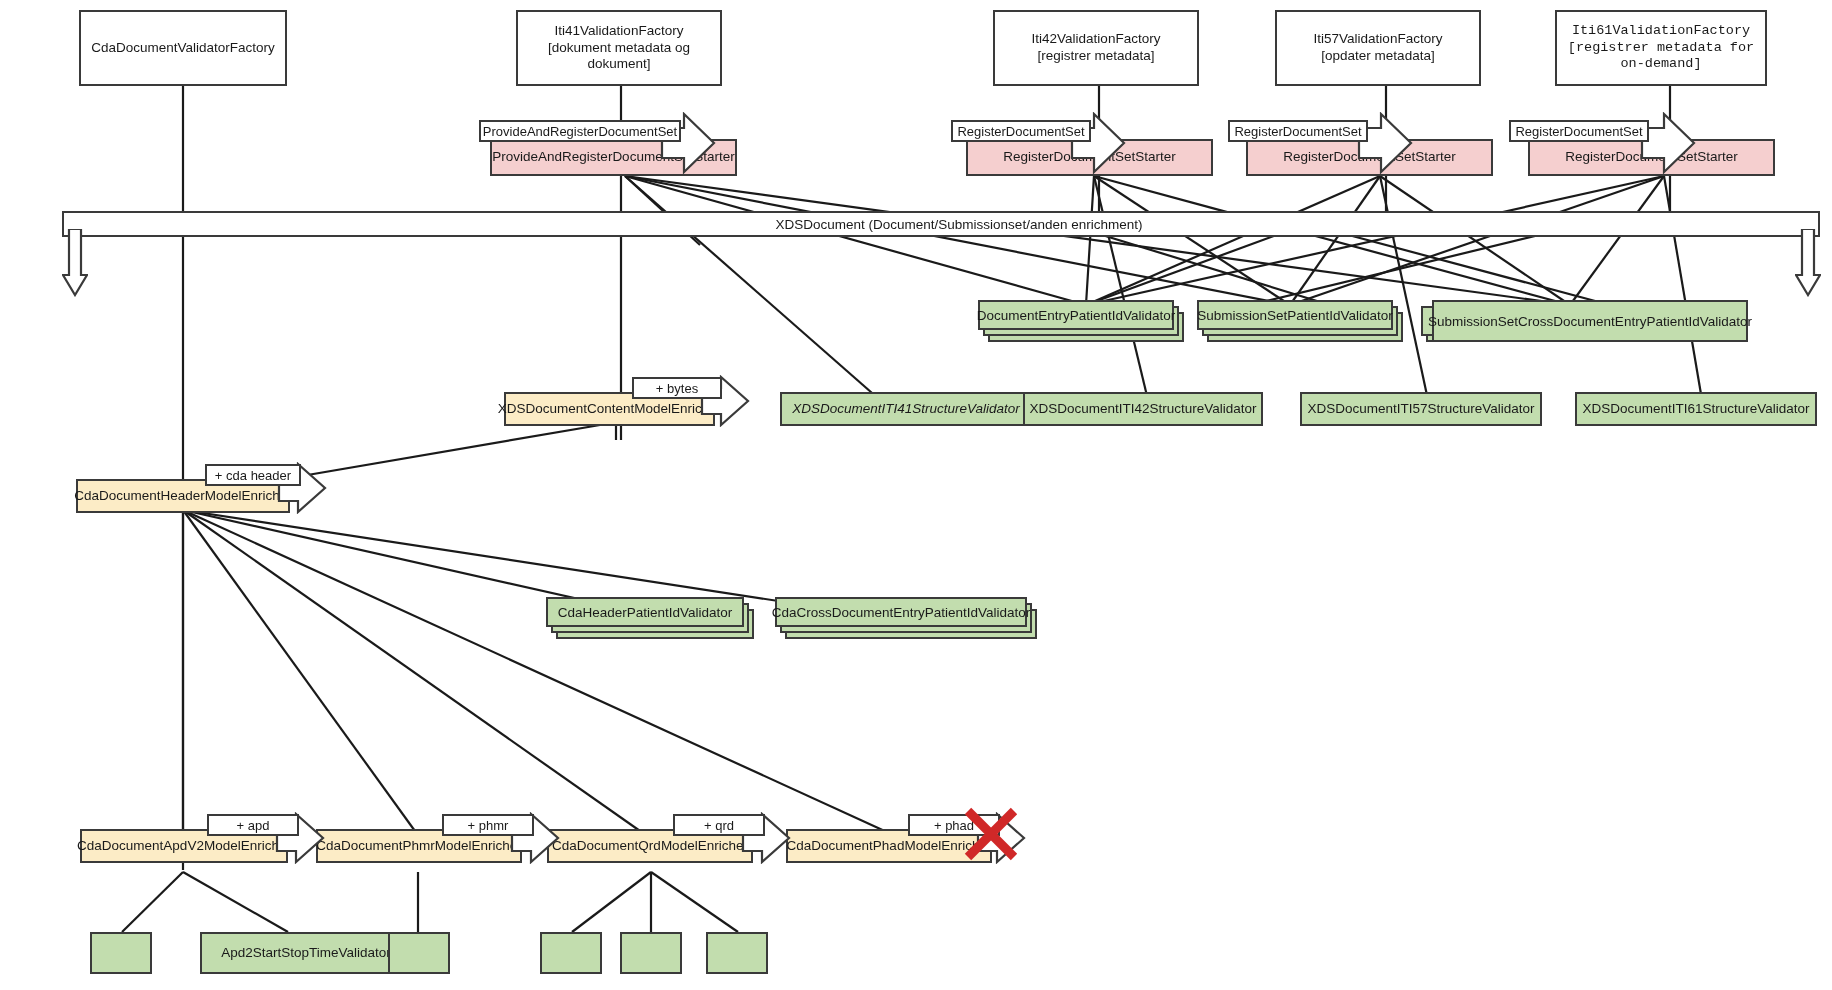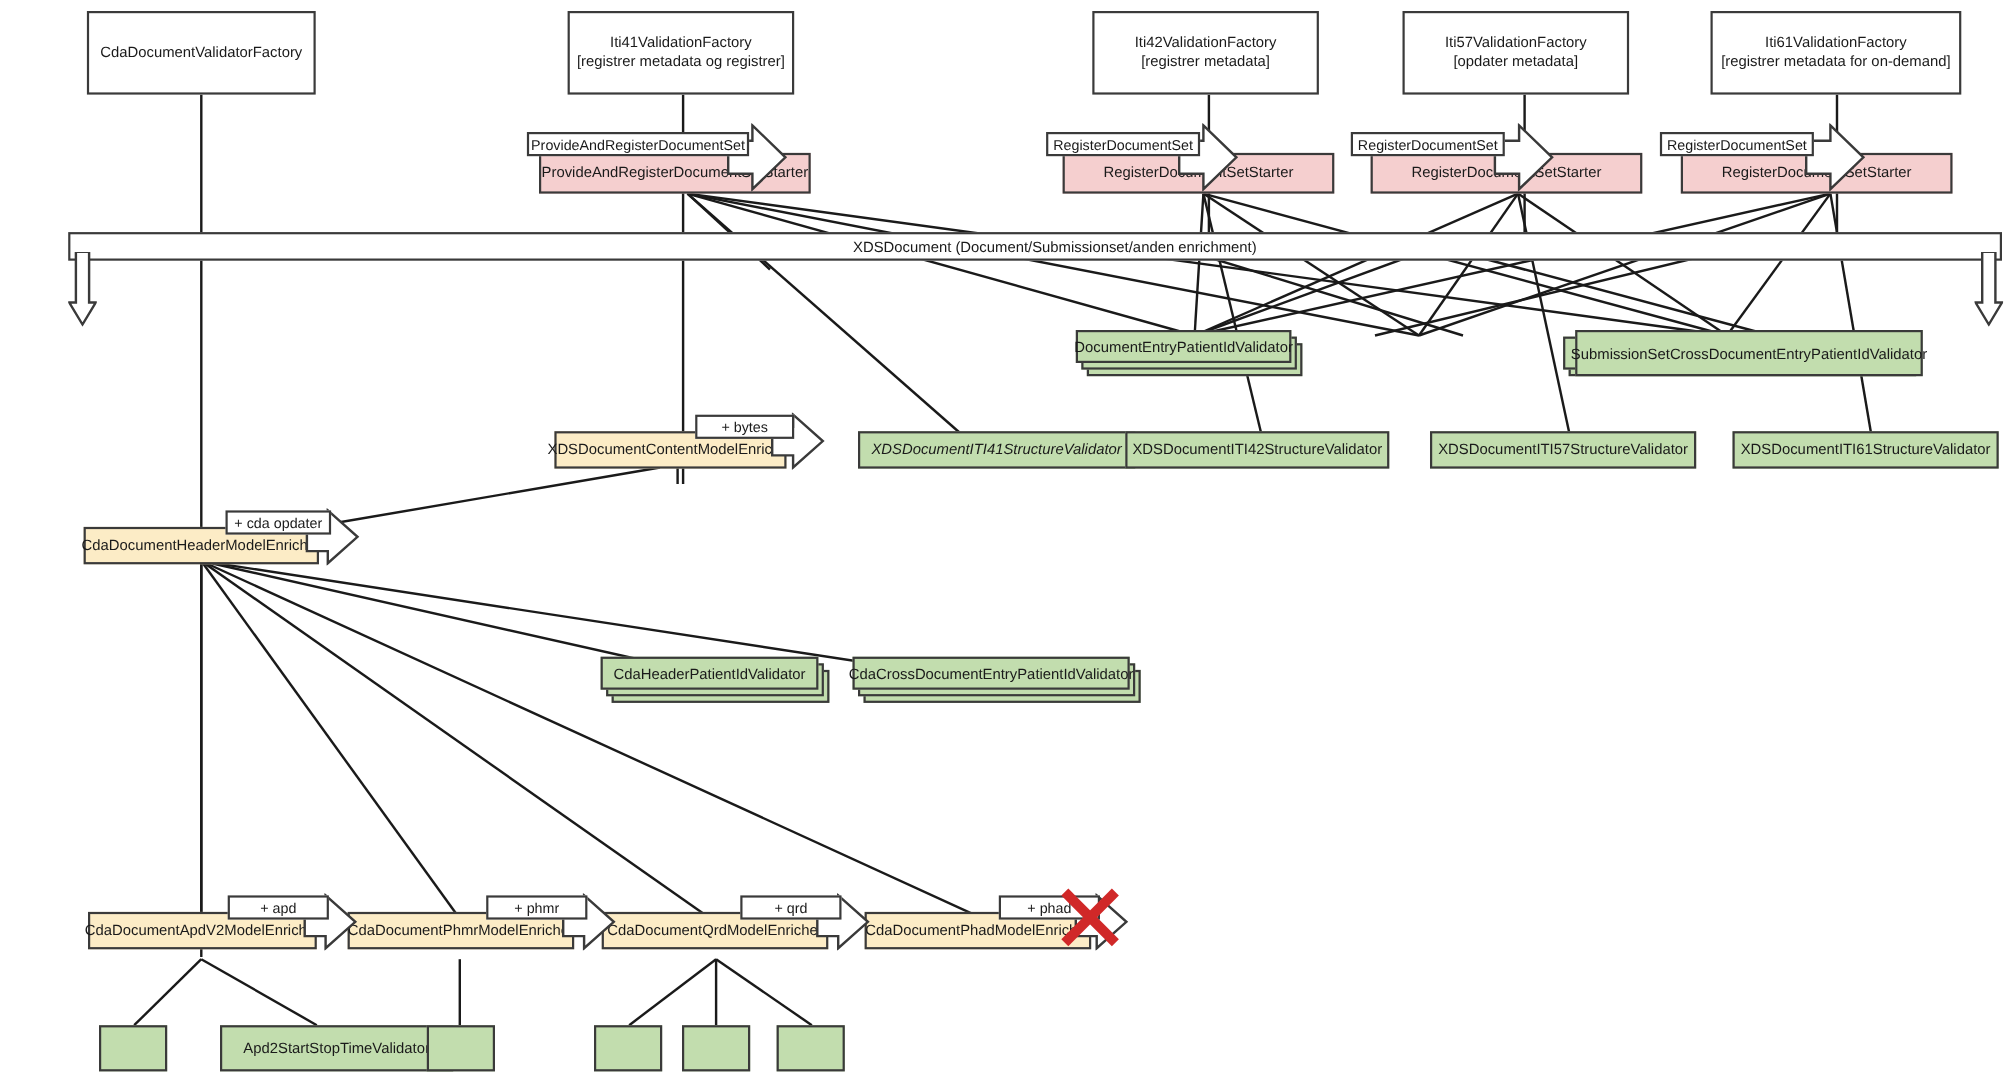--- a/index.html
+++ b/index.html
@@ -100,34 +100,34 @@
     </g>
   </svg>
 
   <div class="node factory" style="left:79px;top:10px;width:208px;height:76px;flex-direction:column;">
     <span class="nodetext">CdaDocumentValidatorFactory</span>
     <span class="nodetext l2"></span>
   </div>
 
   <div class="node factory" style="left:516px;top:10px;width:206px;height:76px;flex-direction:column;">
     <span class="nodetext">Iti41ValidationFactory</span>
-    <span class="nodetext l2">[registrer metadata og registrer]</span>
+    <span class="nodetext l2">[dokument metadata og dokument]</span>
   </div>
 
   <div class="node factory" style="left:993px;top:10px;width:206px;height:76px;flex-direction:column;">
     <span class="nodetext">Iti42ValidationFactory</span>
     <span class="nodetext l2">[registrer metadata]</span>
   </div>
 
   <div class="node factory" style="left:1275px;top:10px;width:206px;height:76px;flex-direction:column;">
     <span class="nodetext">Iti57ValidationFactory</span>
     <span class="nodetext l2">[opdater metadata]</span>
   </div>
 
-  <div class="node factory" style="left:1555px;top:10px;width:228px;height:76px;flex-direction:column;">
+  <div class="node factory" style="left:1555px;top:10px;width:212px;height:76px;flex-direction:column;font-family:Liberation Mono, monospace;">
     <span class="nodetext">Iti61ValidationFactory</span>
     <span class="nodetext l2">[registrer metadata for on-demand]</span>
   </div>
 
   <svg class="arrowhead" style="left:660px;top:112px;" width="56" height="62">
     <polygon points="2,16 24,16 24,2 54,31 24,60 24,46 2,46" fill="#ffffff" stroke="#3a3a3a" stroke-width="2.2"></polygon>
   </svg>
   <div class="msg" style="left:479px;top:120px;width:202px;">
     <span>ProvideAndRegisterDocumentSet</span>
   </div>
@@ -177,20 +177,27 @@
   </svg>
 
   <div class="stack" style="left:978px;top:300px;width:210px;height:44px;">
     <div class="layer" style="left:10px;top:12px;width:196px;height:30px;"></div>
     <div class="layer" style="left:5px;top:6px;width:196px;height:30px;"></div>
     <div class="top" style="left:0px;top:0px;width:196px;height:30px;">
       <span class="nodetext">DocumentEntryPatientIdValidator</span>
     </div>
   </div>
 
+  <div class="stack" style="left:1197px;top:300px;width:210px;height:44px;">
+    <div class="layer" style="left:10px;top:12px;width:196px;height:30px;"></div>
+    <div class="layer" style="left:5px;top:6px;width:196px;height:30px;"></div>
+    <div class="top" style="left:0px;top:0px;width:196px;height:30px;">
+      <span class="nodetext">SubmissionSetPatientIdValidator</span>
+    </div>
+  </div>
 
   <div class="stack" style="left:1416px;top:300px;width:330px;height:44px;">
     <div class="layer" style="left:10px;top:12px;width:316px;height:30px;"></div>
     <div class="layer" style="left:5px;top:6px;width:316px;height:30px;"></div>
     <div class="top" style="left:16px;top:0px;width:316px;height:42px;">
       <span class="nodetext">SubmissionSetCrossDocumentEntryPatientIdValidator</span>
     </div>
   </div>
 
   <svg class="arrowhead" style="left:700px;top:375px;" width="50" height="52">
@@ -213,21 +220,21 @@
     <span class="nodetext">XDSDocumentITI57StructureValidator</span>
   </div>
   <div class="node green" style="left:1575px;top:392px;width:242px;height:34px;">
     <span class="nodetext">XDSDocumentITI61StructureValidator</span>
   </div>
 
   <svg class="arrowhead" style="left:277px;top:462px;" width="50" height="52">
     <polygon points="2,13 21,13 21,2 48,26 21,50 21,39 2,39" fill="#ffffff" stroke="#3a3a3a" stroke-width="2.2"></polygon>
   </svg>
   <div class="msg" style="left:205px;top:464px;width:96px;">
-    <span>+ cda opdater</span>
+    <span>+ cda header</span>
   </div>
   <div class="node yellow" style="left:76px;top:479px;width:214px;height:34px;">
     <span class="nodetext">CdaDocumentHeaderModelEnricher</span>
   </div>
 
   <div class="stack" style="left:546px;top:597px;width:212px;height:44px;">
     <div class="layer" style="left:10px;top:12px;width:198px;height:30px;"></div>
     <div class="layer" style="left:5px;top:6px;width:198px;height:30px;"></div>
     <div class="top" style="left:0px;top:0px;width:198px;height:30px;">
       <span class="nodetext">CdaHeaderPatientIdValidator</span>

